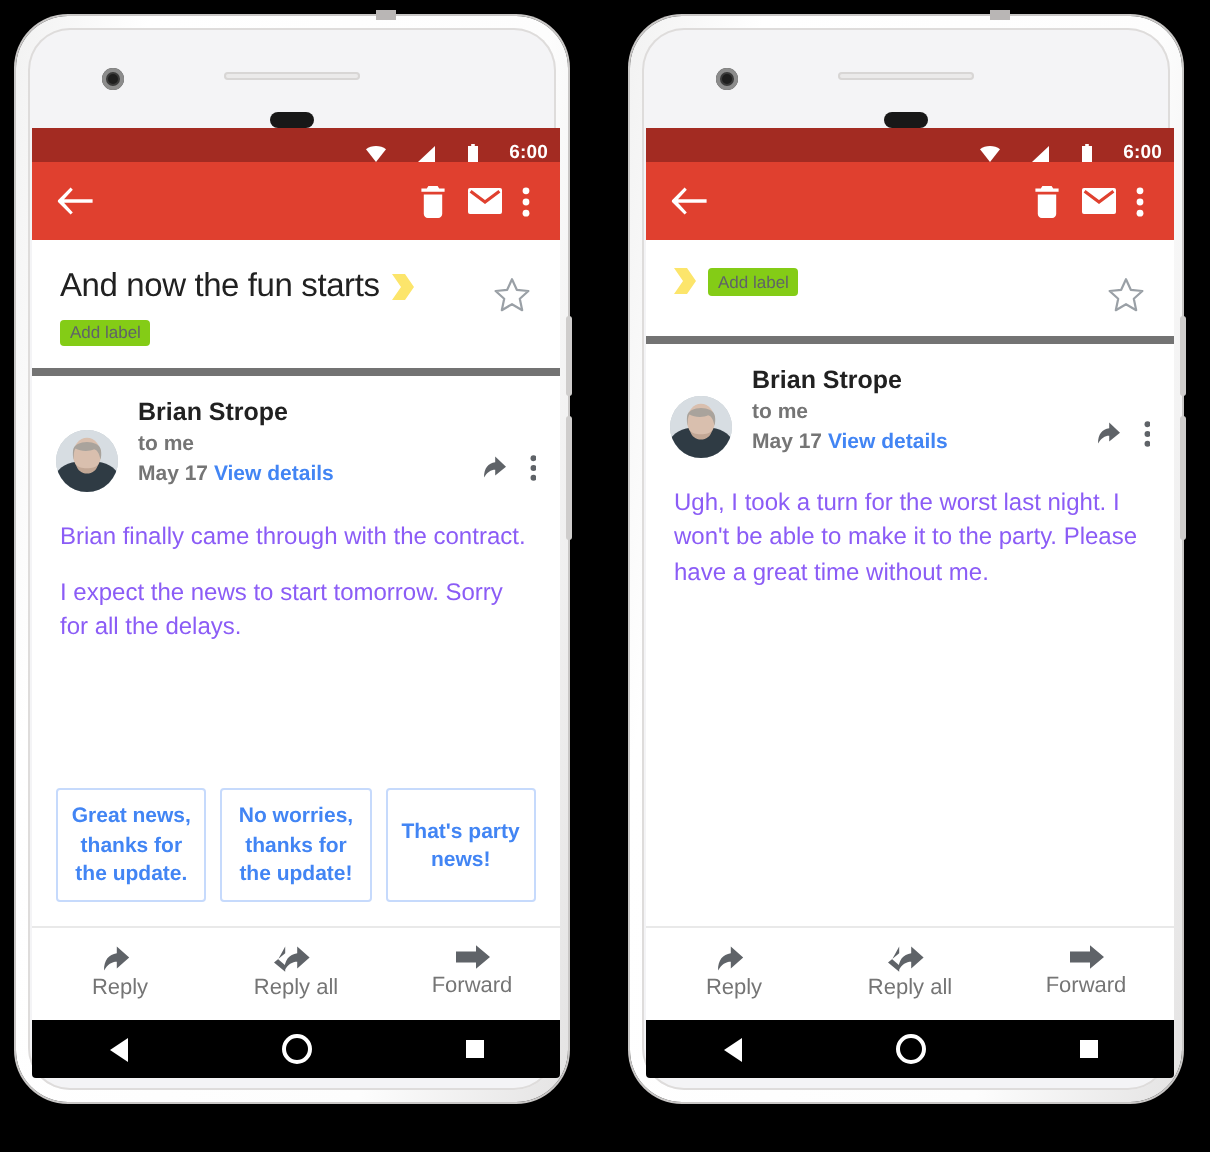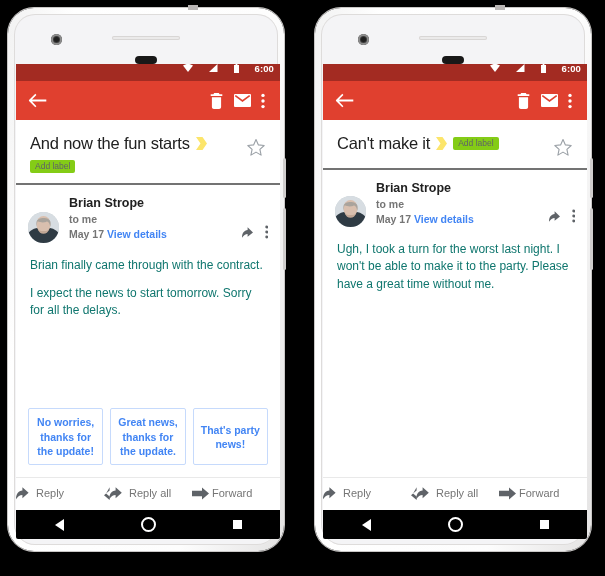--- a/index.html
+++ b/index.html
@@ -90,21 +90,21 @@
     width: 264px; height: 446px;
     background: #fff;
     overflow: hidden;
     display: flex;
     flex-direction: column;
   }
   .statusbar {
     height: 17px;
     background: #a32b22;
     display: flex;
-    align-items: flex-start;
+    align-items: flex-end;
     justify-content: flex-end;
     padding-right: 6px;
     gap: 16px;
     color: #fff;
     flex: none;
   }
   .sb-icon { display: block; }
   .sb-time {
     font-size: 9.5px;
     font-weight: bold;
@@ -125,21 +125,21 @@
     width: 26px; height: 26px;
     display: flex; align-items: center; justify-content: center;
     color: #fff;
   }
   .appbar-icon.back { width: 24px; }
   .appbar-icon.dots { width: 16px; }
 
   
   .subject-block {
     padding: 14px 14px 10px 14px;
-    border-bottom: 2px solid #737373;
+    border-bottom: 4px solid #737373;
     display: flex;
     align-items: flex-start;
     flex: none;
   }
   .subject-main { flex: 1; min-width: 0; }
   .subject-row {
     display: flex;
     align-items: center;
     gap: 6px;
     flex-wrap: wrap;
@@ -224,21 +224,21 @@
   }
   .msg-action-icon {
     color: #5f6368;
     display: block;
   }
 
   
   .msg-body {
     padding: 14px 14px 0 14px;
     font-size: 12px;
-    color: #0f766e;
+    color: #8b5cf6;
     line-height: 1.45;
     flex: 1 1 auto;
     min-height: 0;
   }
   .msg-para { margin: 0 0 11px 0; }
   .msg-para:last-child { margin-bottom: 0; }
 
   
   .chips {
     display: flex;
@@ -268,21 +268,21 @@
   
   .reply-bar {
     border-top: 1px solid #e9e9e9;
     display: flex;
     flex: none;
     padding: 8px 0 10px 0;
   }
   .reply-item {
     flex: 1;
     display: flex;
-    flex-direction: row;
+    flex-direction: column;
     align-items: center;
     gap: 3px;
     color: #5f6368;
   }
   .reply-label {
     font-size: 11px;
     color: #757575;
     line-height: 1;
   }
 
@@ -425,22 +425,22 @@
             </div>
           </div>
         </div>
 
         <div class="msg-body">
           <p class="msg-para">Brian finally came through with the contract.</p>
           <p class="msg-para">I expect the news to start tomorrow. Sorry for all the delays.</p>
         </div>
 
         <div class="chips">
+          <div class="chip">Great news, thanks for the update.</div>
           <div class="chip">No worries, thanks for the update!</div>
-          <div class="chip">Great news, thanks for the update.</div>
           <div class="chip">That's party news!</div>
         </div>
 
         <div class="reply-bar">
           <div class="reply-item">
             <svg width="17" height="14" viewBox="0 0 17 14">
                 <path d="M6.4 1.3v3.3C2.4 5.2 0 7.9 0 13.3c1.8-3.1 3.9-4.4 6.4-4.4v3.3l6.2-5.5z" fill="#5f6368"></path>
               </svg>
             <span class="reply-label">Reply</span>
           </div>
@@ -518,21 +518,20 @@
                 <circle cx="2" cy="2.4" r="1.7" fill="#fff"></circle>
                 <circle cx="2" cy="8" r="1.7" fill="#fff"></circle>
                 <circle cx="2" cy="13.6" r="1.7" fill="#fff"></circle>
               </svg>
           </div>
         </div>
 
         <div class="subject-block">
           <div class="subject-main">
             <div class="subject-row">
-              <span class="subject-text">Can't make it</span>
               <svg class="label-chevron" viewBox="0 0 11 13">
                   <path d="M0 0h6.5L11 6.5 6.5 13H0l4.5-6.5z" fill="#fce56b"></path>
                 </svg>
               <span class="add-label">Add label</span>
             </div>
           </div>
           <div class="star-btn">
             <svg width="20" height="20" viewBox="0 0 20 20">
                 <path d="M10 1.6l2.4 5.3 5.8.6-4.3 3.9 1.2 5.7L10 14.1l-5.1 3 1.2-5.7L1.8 7.5l5.8-.6z" fill="none" stroke="#9aa0a6" stroke-width="1.1" stroke-linejoin="round"></path>
               </svg>

